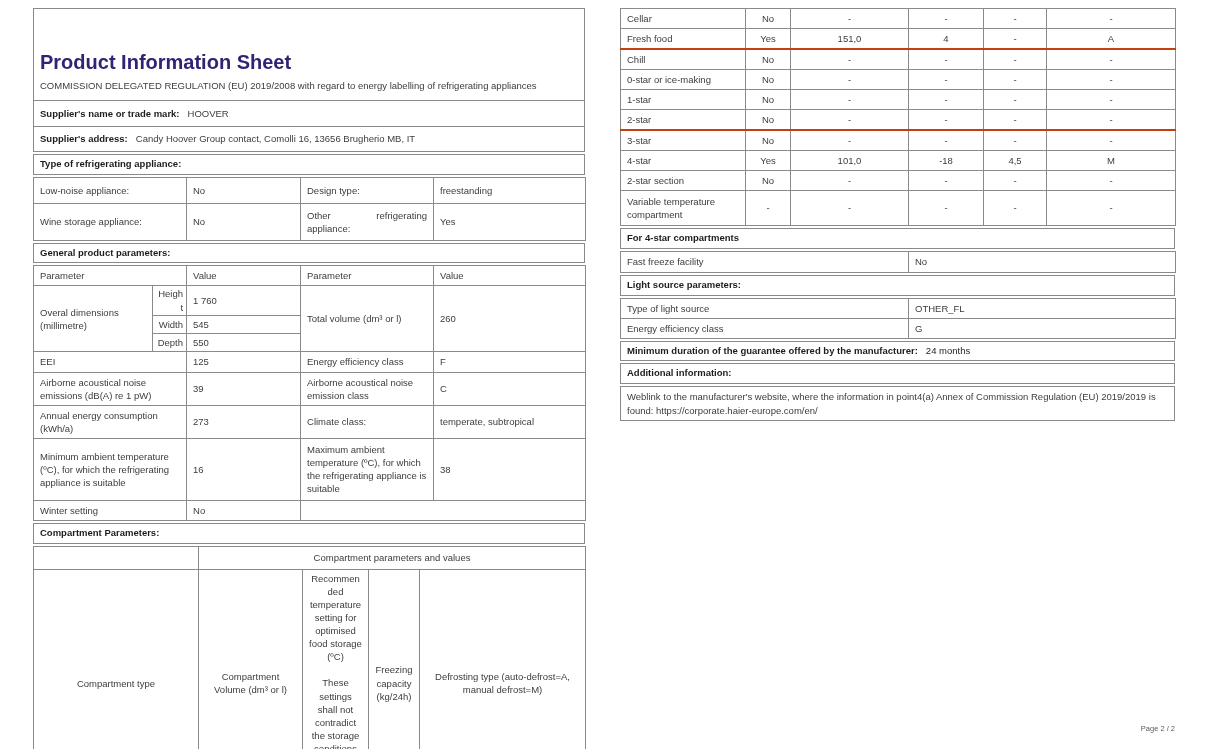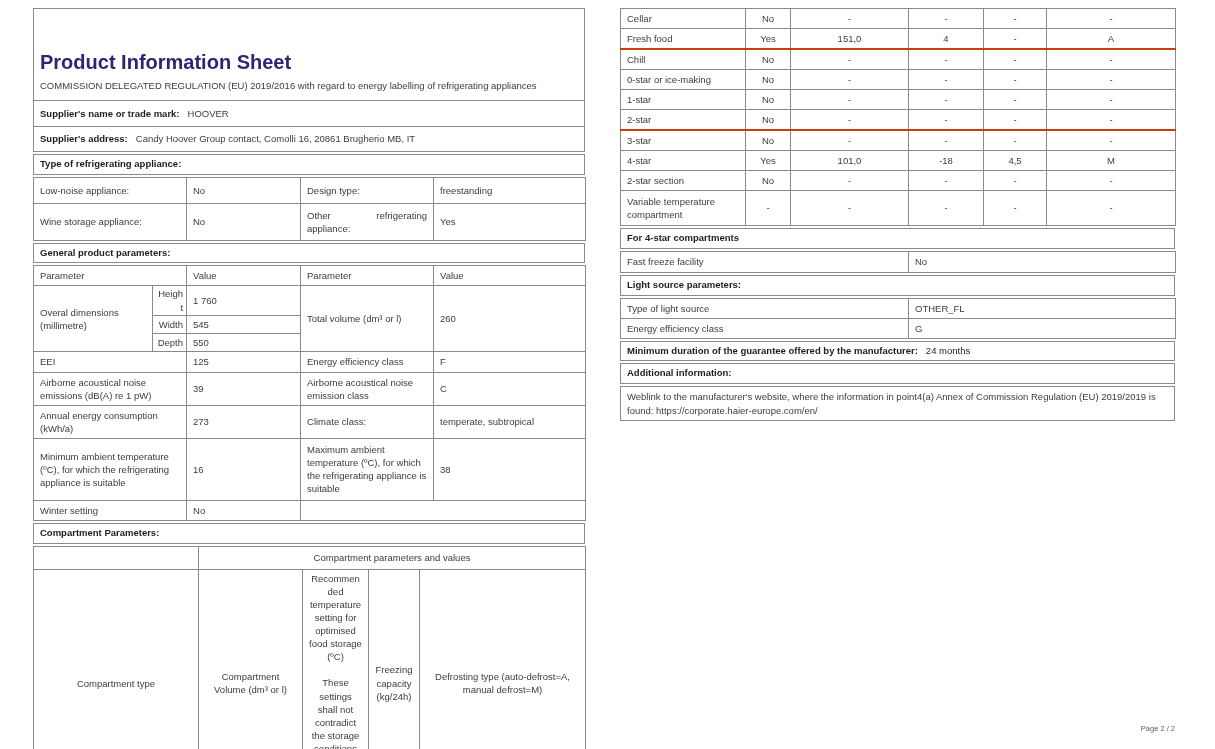--- a/index.html
+++ b/index.html
@@ -36,31 +36,31 @@
 <div class="canvas">
 
   <div class="page" id="page1">
 
     <div class="sect">
       <table>
         <tbody>
             <tr>
           <td class="title-cell" style="height:66px">
             <div class="doc-title">Product Information Sheet</div>
-            <div class="regulation">COMMISSION DELEGATED REGULATION (EU) 2019/2016 with regard to energy labelling of refrigerating appliances</div>
+            <div class="regulation">COMMISSION DELEGATED REGULATION (EU) 2019/2008 with regard to energy labelling of refrigerating appliances</div>
           </td>
         </tr>
         <tr>
           <td style="height:21px">
             <span class="b">Supplier's name or trade mark:</span><span class="v">HOOVER</span>
           </td>
         </tr>
         <tr>
           <td style="height:20px">
-            <span class="b">Supplier's address:</span><span class="v">Candy Hoover Group contact, Comolli 16, 20861 Brugherio MB, IT</span>
+            <span class="b">Supplier's address:</span><span class="v">Candy Hoover Group contact, Comolli 16, 13656 Brugherio MB, IT</span>
           </td>
         </tr>
       </tbody>
         </table>
     </div>
 
     <div class="hdr">Type of refrigerating appliance:</div>
 
     <div class="sect">
       <table>

